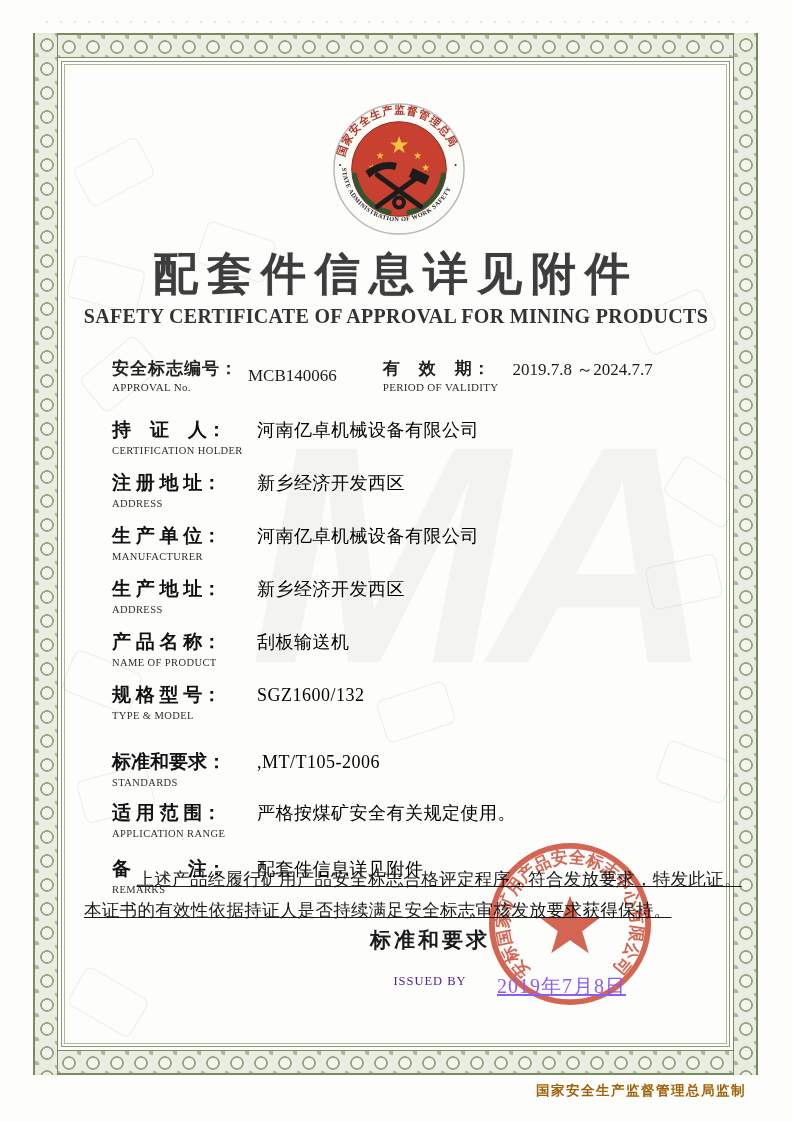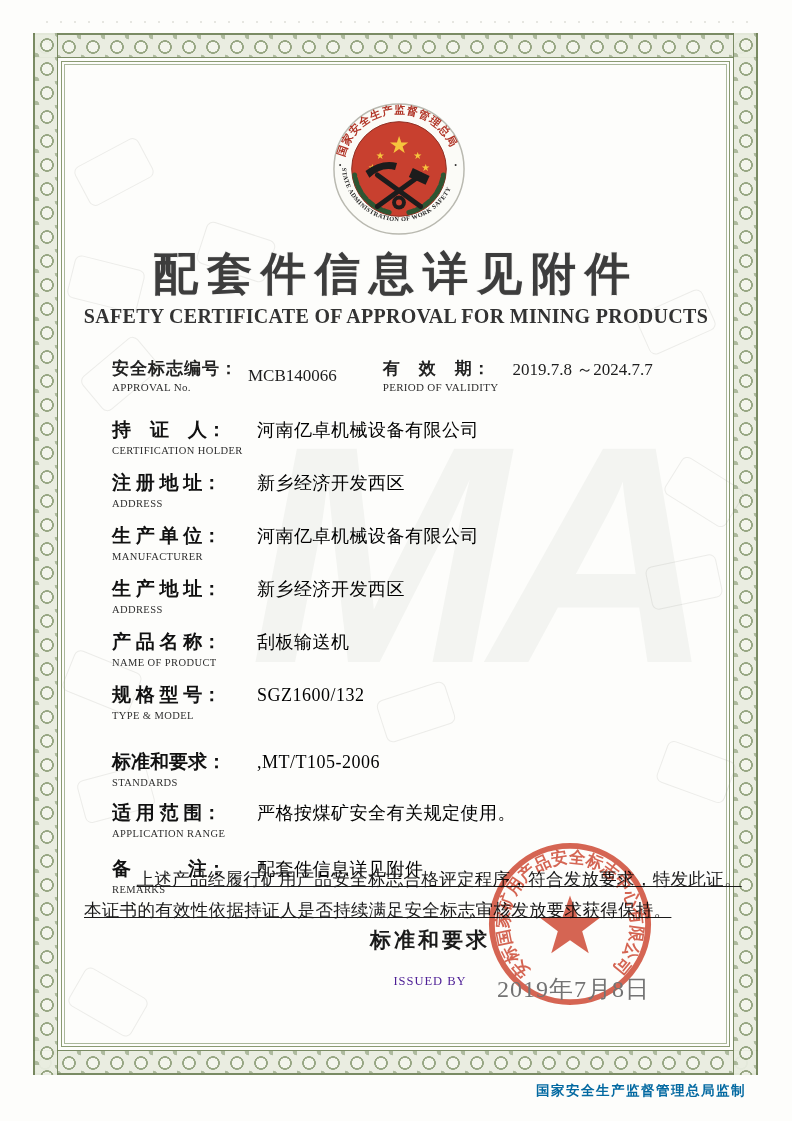--- a/index.html
+++ b/index.html
@@ -84,30 +84,30 @@
     position:absolute; left:84px; top:864px; width:664px;
     font-size:17.5px; line-height:31px; color:#1a1a1a; text-indent:3em;
     letter-spacing:.3px; z-index:2;text-decoration:underline;
   }
 
   
   .issued { position:absolute; left:360px; top:926px; width:140px; text-align:center; z-index:2; }
   .issued-cn { font-size:21px; font-weight:bold; letter-spacing:3px; color:#1a1a1a; }
   .issued-en { font-size:12.5px; letter-spacing:1px; color:#4c1d95; margin-top:20px; }
 
-  .issue-date { position:absolute; left:497px; top:973px; font-size:24px; color:#737373; letter-spacing:1px; z-index:6; }
+  .issue-date { position:absolute; left:497px; top:973px; font-size:20px; color:#8b5cf6; letter-spacing:1px; z-index:6;text-decoration:underline; }
 
   
   .seal { position:absolute; left:486px; top:840px; width:168px; height:168px; z-index:5;
           mix-blend-mode:multiply; opacity:.92; }
 
   
   .supervisor {
     position:absolute; right:46px; top:1082px;
-    font-size:13.5px; font-weight:600; letter-spacing:1.5px; color:#0369a1;
+    font-size:13.5px; font-weight:600; letter-spacing:1.5px; color:#a16207;
   }
 </style>
 </head>
 <body>
 
 <div class="page">
 
   <div class="perforation"></div>
 
   <div class="band band-top"></div>

